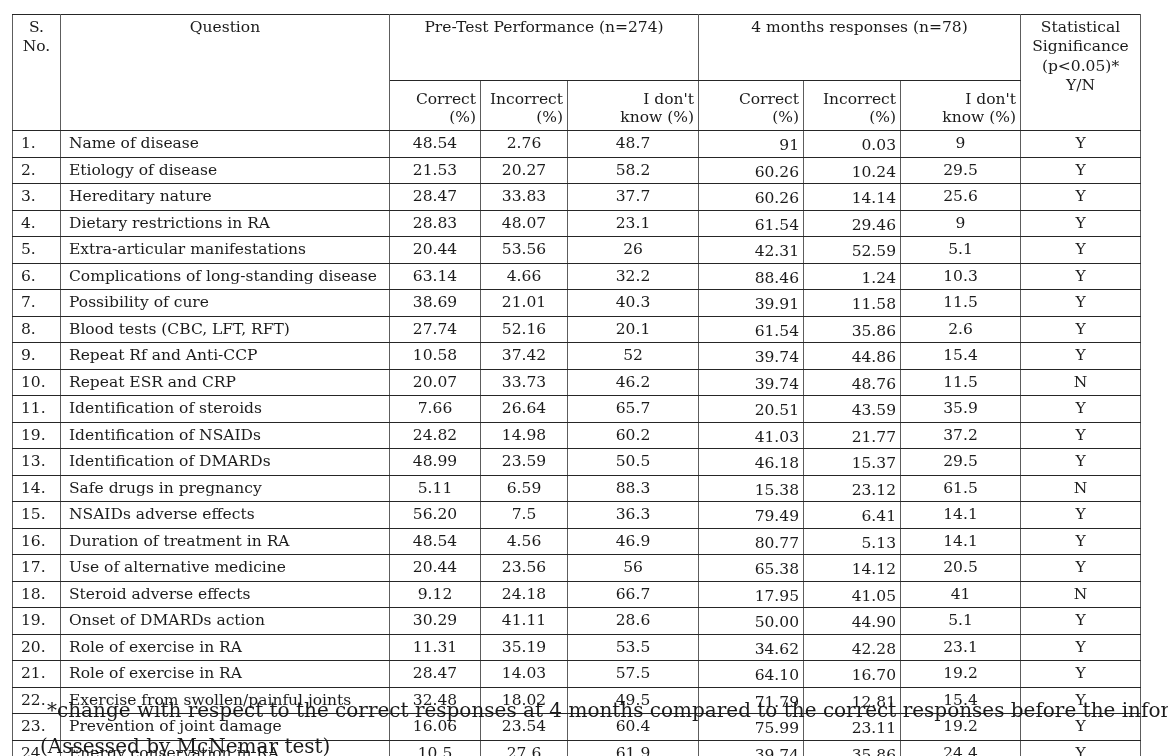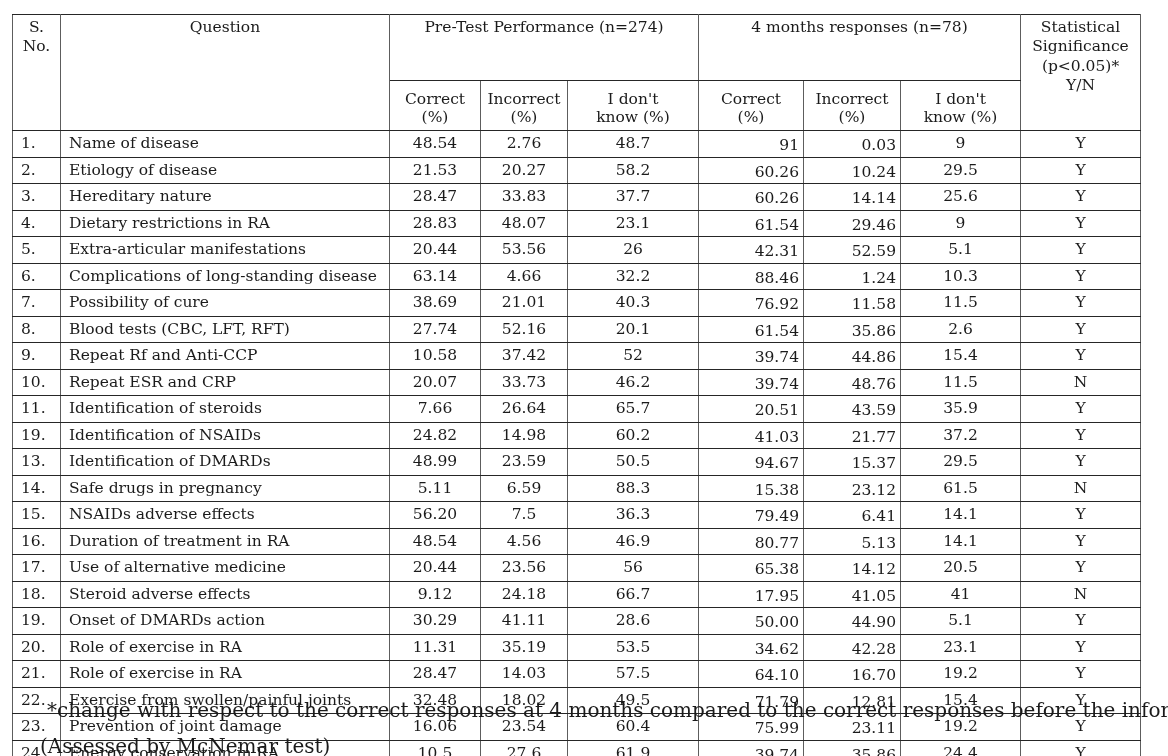--- a/index.html
+++ b/index.html
@@ -39,20 +39,21 @@
     vertical-align: top;
     padding-top: 3px;
     height: 62px;
     line-height: 1.25;
   }
   tr.sub-row th {
     vertical-align: bottom;
     padding-bottom: 3px;
     height: 46px;
     line-height: 1.2;
+    text-align: right;
   }
   tbody td {
     height: 22.5px;
     vertical-align: middle;
     line-height: 1;
   }
   td.t-left {
     text-align: left;
     padding-left: 8px;
   }
@@ -178,21 +179,21 @@
         <td class="shift">1.24</td>
         <td>10.3</td>
         <td>Y</td>
       </tr>
       <tr>
         <td class="t-left">7.</td>
         <td class="t-left">Possibility of cure</td>
         <td>38.69</td>
         <td>21.01</td>
         <td>40.3</td>
-        <td class="shift">76.92</td>
+        <td class="shift">39.91</td>
         <td class="shift">11.58</td>
         <td>11.5</td>
         <td>Y</td>
       </tr>
       <tr>
         <td class="t-left">8.</td>
         <td class="t-left">Blood tests (CBC, LFT, RFT)</td>
         <td>27.74</td>
         <td>52.16</td>
         <td>20.1</td>
@@ -244,21 +245,21 @@
         <td class="shift">21.77</td>
         <td>37.2</td>
         <td>Y</td>
       </tr>
       <tr>
         <td class="t-left">13.</td>
         <td class="t-left">Identification of DMARDs</td>
         <td>48.99</td>
         <td>23.59</td>
         <td>50.5</td>
-        <td class="shift">94.67</td>
+        <td class="shift">46.18</td>
         <td class="shift">15.37</td>
         <td>29.5</td>
         <td>Y</td>
       </tr>
       <tr>
         <td class="t-left">14.</td>
         <td class="t-left">Safe drugs in pregnancy</td>
         <td>5.11</td>
         <td>6.59</td>
         <td>88.3</td>

